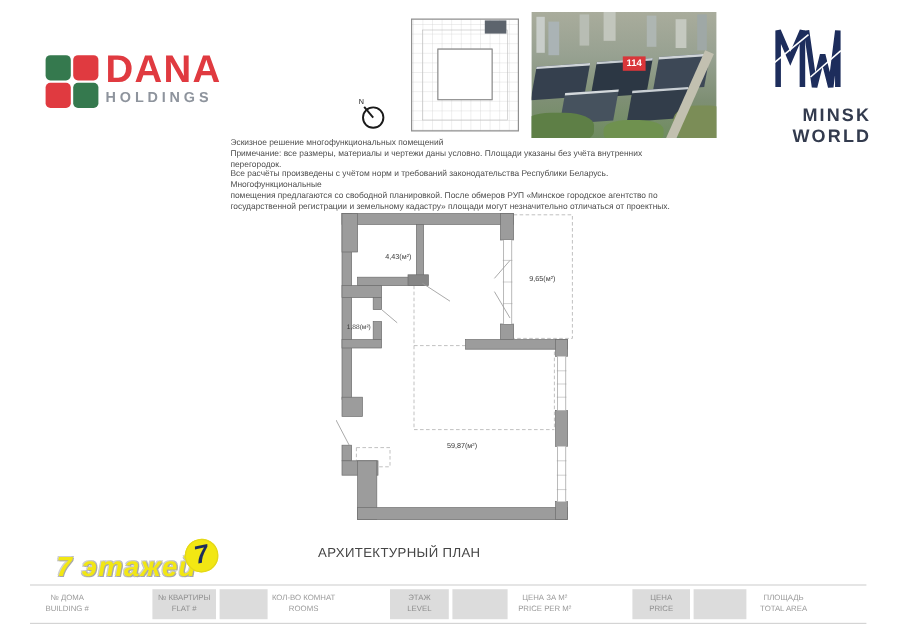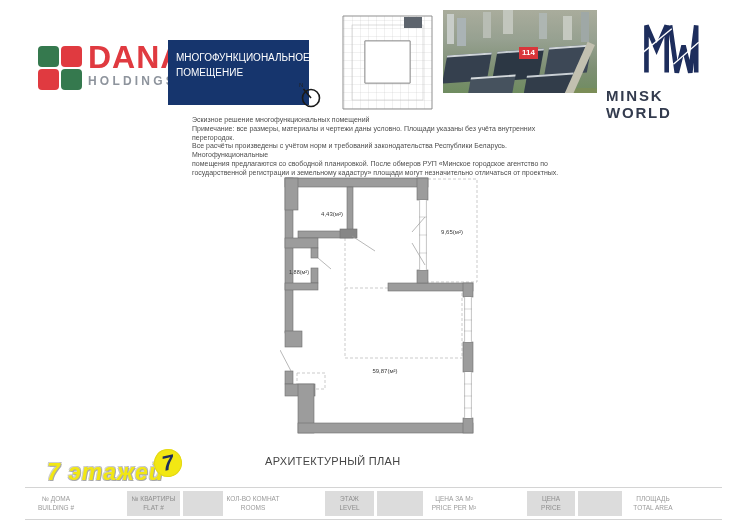--- a/index.html
+++ b/index.html
@@ -19,28 +19,28 @@
   .title-box{left:168px;top:40px;width:141px;height:65px;background:#16356d;color:#fff;
              box-sizing:border-box;padding:10px 8px;font-size:10px;line-height:1.5;font-weight:400;}
 
   
   .north{left:296px;top:78px;}
 
   
   .keyplan{left:336px;top:12px;}
 
   
-  .aerial{left:443px;top:10px;width:154px;height:83px;overflow:hidden;
+  .aerial{left:443px;top:10px;width:154px;height:105px;overflow:hidden;
           background:linear-gradient(180deg,#a9ac9c 0%,#97a191 35%,#7e8f74 70%,#6f8c60 100%);}
   .aerial div{position:absolute;}
   .badge114{left:76px;top:37px;background:#d9363a;color:#fff;font-size:8px;font-weight:700;
             padding:1px 3px;line-height:1.2;}
 
   
-  .mw{left:606px;top:18px;width:120px;text-align:left;}
+  .mw{left:606px;top:18px;width:120px;text-align:right;}
   .mw-text{font-size:15px;font-weight:700;letter-spacing:1.8px;color:#333b4e;margin-top:3px;}
 
   
   .disclaimer{left:192px;top:116px;width:372px;font-size:7px;line-height:1.26;color:#4d4d4d;}
 
   
   .plan{left:280px;top:172px;}
   .caption{left:265px;top:455px;width:240px;font-size:11px;font-weight:500;
            color:#454545;letter-spacing:0.3px;}
 
@@ -73,24 +73,20 @@
       <div class="sq r"></div>
       <div class="sq r"></div>
       <div class="sq g"></div>
     </div>
     <div>
       <div class="dana-name">DANA</div>
       <div class="dana-sub">HOLDINGS</div>
     </div>
   </div>
 
-  <div class="abs title-box">
-    <div>МНОГОФУНКЦИОНАЛЬНОЕ</div>
-    <div>ПОМЕЩЕНИЕ</div>
-  </div>
 
   <svg class="abs north" width="30" height="34" viewBox="0 0 30 34">
     <text x="3" y="9" font-size="6" fill="#222">N</text>
     <circle cx="15" cy="20" r="8.5" fill="none" stroke="#1a1a1a" stroke-width="1.6"></circle>
     <line x1="15" y1="20" x2="7.5" y2="11" stroke="#1a1a1a" stroke-width="1.6"></line>
   </svg>
 
   <svg class="abs keyplan" width="102" height="100" viewBox="0 0 102 100">
     <defs>
       <pattern id="kp" width="8" height="8" patternUnits="userSpaceOnUse">

